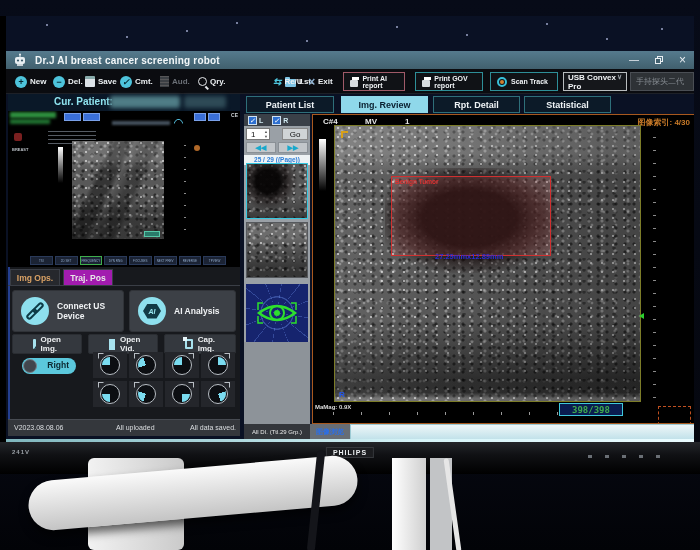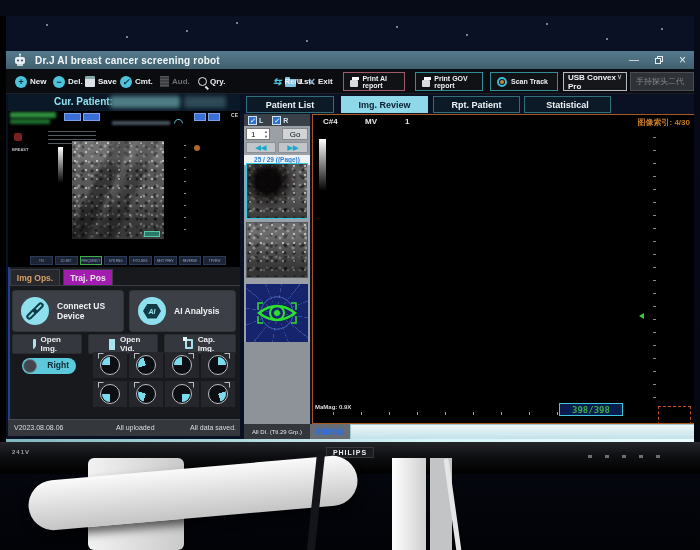--- a/index.html
+++ b/index.html
@@ -402,21 +402,21 @@
         <div class="lp-status">
           <span style="position:absolute;left:6px;">V2023.08.08.06</span>
           <span style="position:absolute;left:108px;">All uploaded</span>
           <span style="position:absolute;right:4px;">All data saved.</span>
         </div>
       </div>
 
       <div class="rp">
         <div class="rtab off" style="left:2px;width:88px;">Patient List</div>
         <div class="rtab on" style="left:97px;width:87px;">Img. Review</div>
-        <div class="rtab off" style="left:189px;width:87px;">Rpt. Patient</div>
+        <div class="rtab off" style="left:189px;width:87px;">Rpt. Detail</div>
         <div class="rtab off" style="left:280px;width:87px;">Statistical</div>
 
         <div class="strip">
           <div class="cbrow">
             <span style="display:flex;align-items:center;gap:2px;">
               <i class="cb">✓</i>
               <b class="cbl">L</b>
             </span>
             <span style="display:flex;align-items:center;gap:2px;">
               <i class="cb">✓</i>
@@ -451,20 +451,31 @@
           <div class="striplow"></div>
         </div>
 
         <div class="viewer">
           <b class="vhead" style="left:10px;">C#4</b>
           <b class="vhead" style="left:52px;">MV</b>
           <b class="vhead" style="left:92px;">1</b>
           <b class="vhead" style="right:4px;color:#c87a28;">图像索引: 4/30</b>
           <i class="graybar"></i>
 
+          <div class="usmain speckle">
+            <i class="ov" style="background:linear-gradient(180deg,rgba(255,255,255,.2) 2% 10%,transparent 18% 70%,rgba(0,0,0,.45) 92% 97%,rgba(255,255,255,.15) 99%);"></i>
+            <i class="ov" style="background:linear-gradient(90deg,rgba(255,255,255,.07),transparent 30%,rgba(0,0,0,.22) 88%);"></i>
+            <i class="ov" style="left:50px;top:42px;width:175px;height:105px;right:auto;bottom:auto;background:radial-gradient(ellipse at 48% 48%, rgba(6,3,3,.96) 0 36%, rgba(25,14,14,.65) 55%, transparent 74%);"></i>
+            <i class="omark"></i>
+            <div class="redbox">
+              <b>Benign Tumor</b>
+            </div>
+            <b class="lesion-size">27.29mmx12.89mm</b>
+            <b class="rmark">R</b>
+          </div>
 
           <i class="vruler"></i>
           <i class="gmark"></i>
           <i class="hruler"></i>
           <b class="magtxt">MaMag: 0.9X</b>
           <div class="framebox">398/398</div>
           <i class="dashrect"></i>
         </div>
 
         <div class="rfoot">

